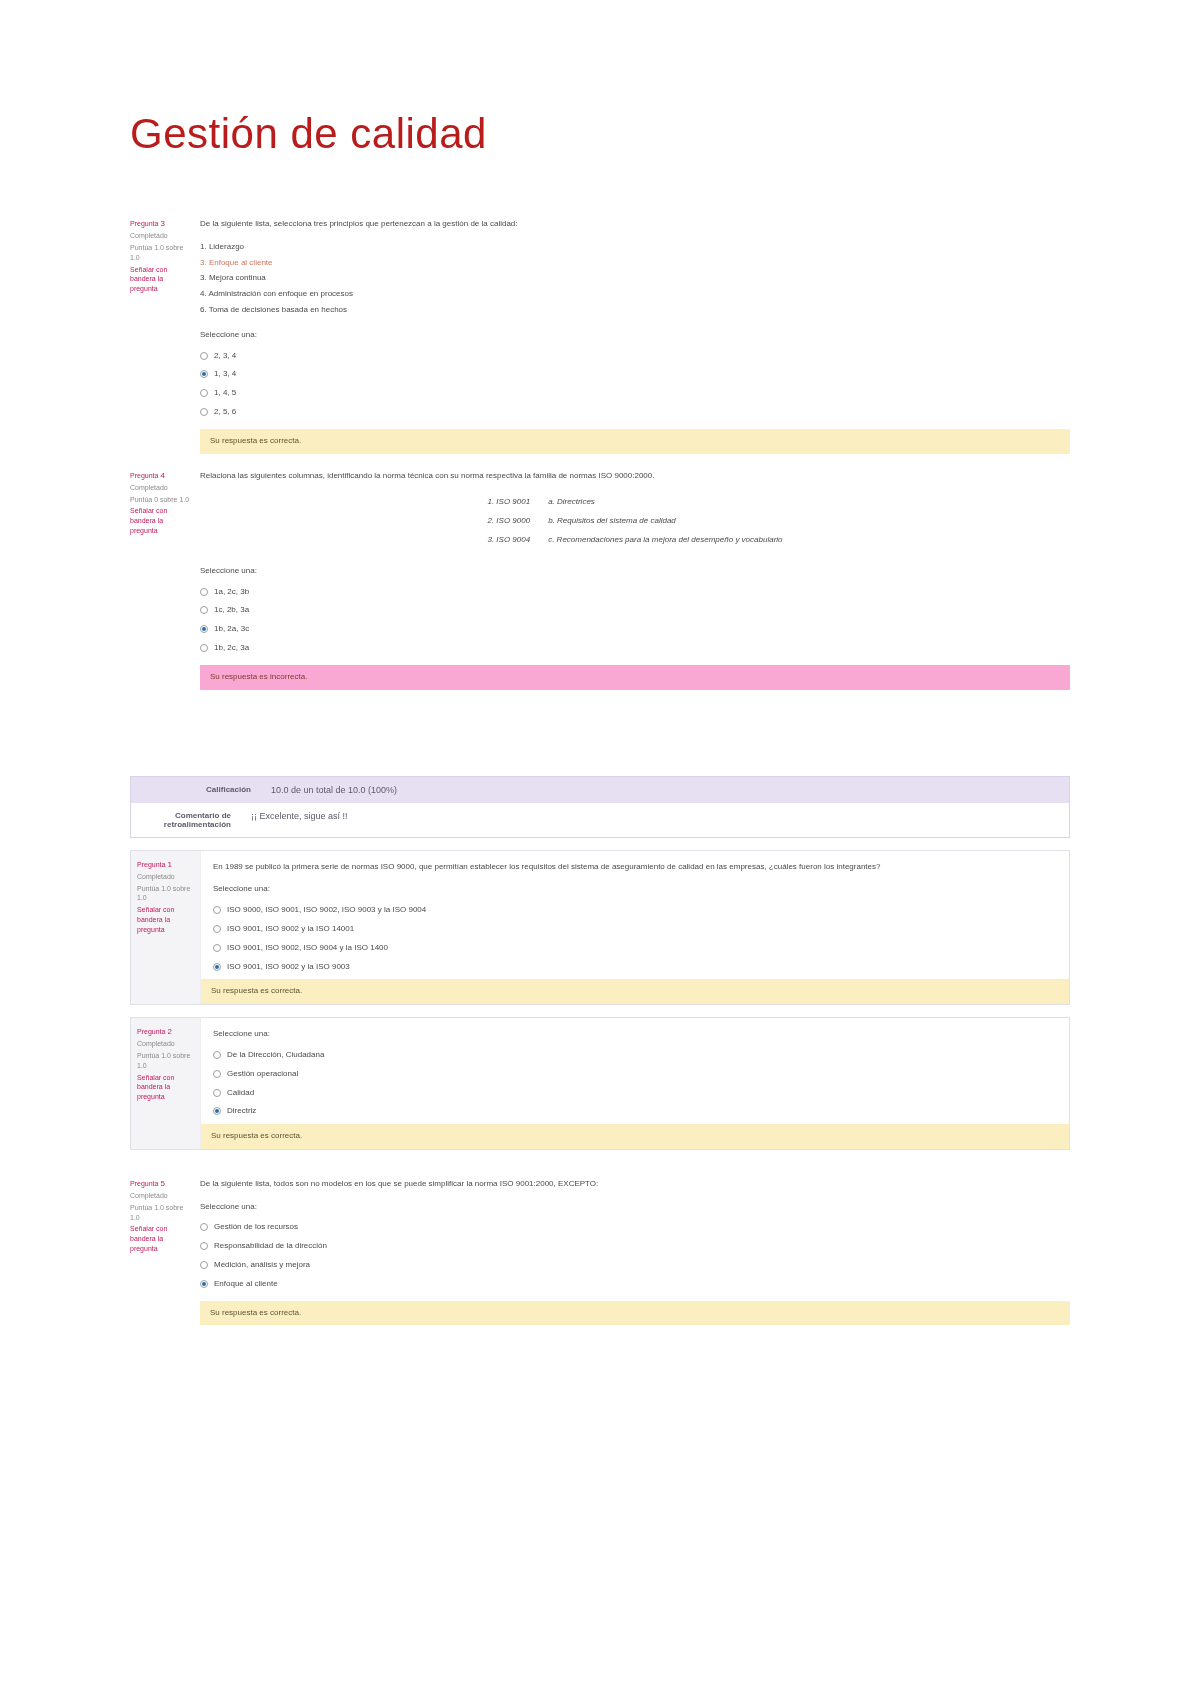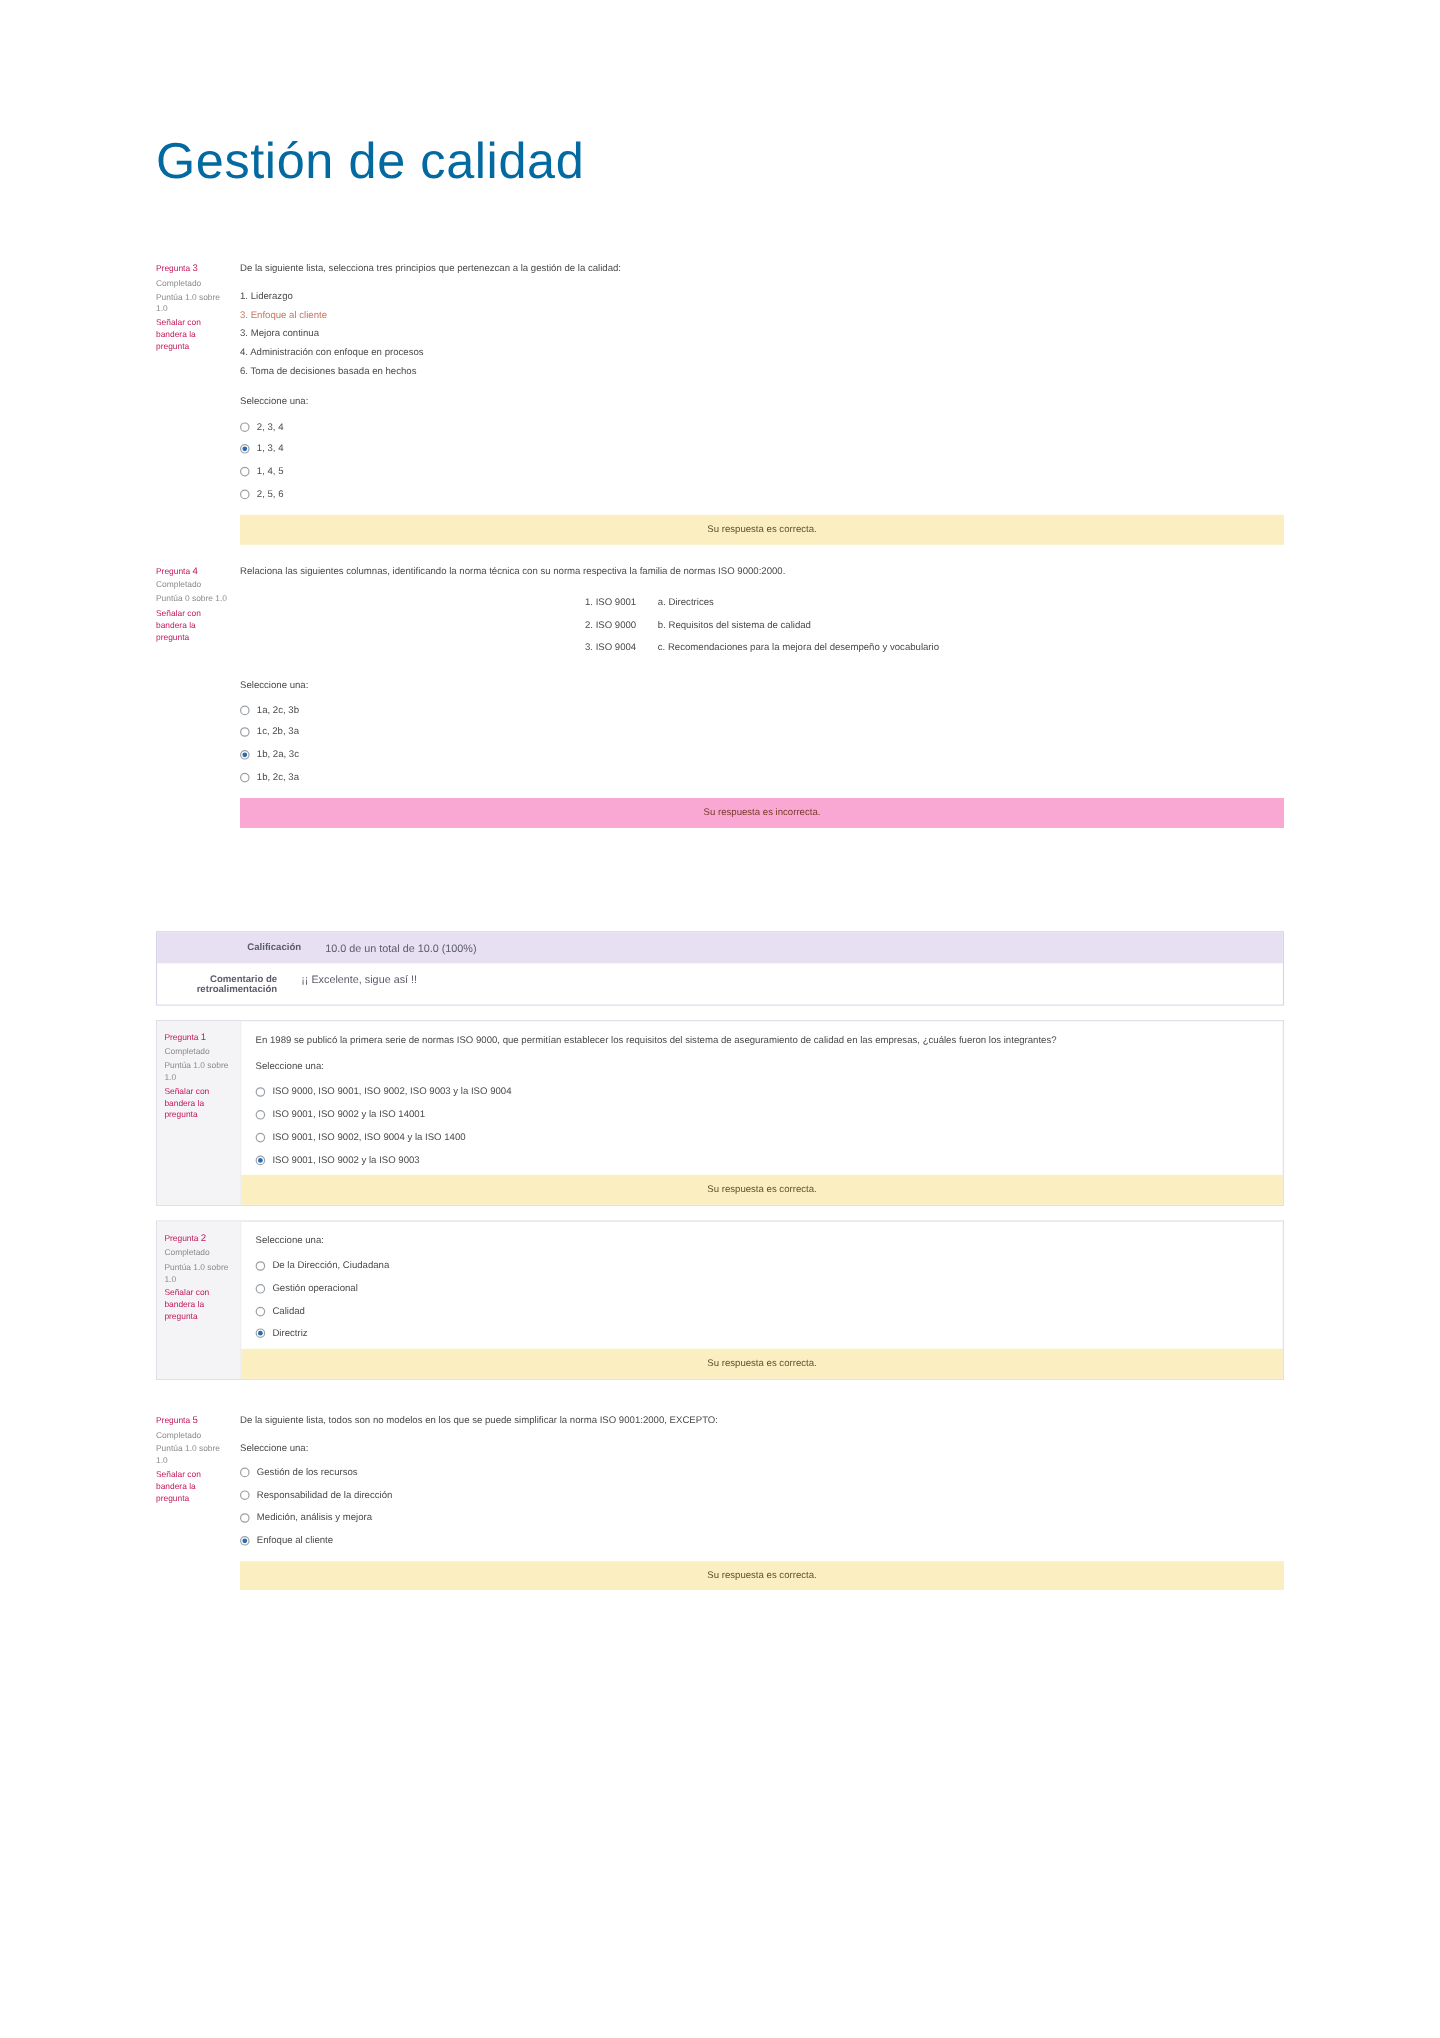--- a/index.html
+++ b/index.html
@@ -8,21 +8,21 @@
     background: #ffffff;
     width: 1200px;
     color: #4a4a4a;
   }
   .page {
     padding: 110px 130px 240px 130px;
   }
   h1.page-title {
     font-size: 42px;
     font-weight: 400;
-    color: #0369a1;
+    color: #b91c1c;
     margin-bottom: 60px;
     letter-spacing: 0.5px;
   }
   .question-block {
     display: flex;
     margin-bottom: 16px;
   }
   .q-sidebar {
     width: 70px;
     flex-shrink: 0;
@@ -77,29 +77,29 @@
     background:#2b6cb0;
     border-radius:50%;
   }
   .feedback-bar {
     background: #fbeec1;
     padding: 6px 10px;
     font-size: 8px;
     color: #5b5530;
     margin-top: 10px;
     width: 100%;
-    text-align: center;
   }
   .feedback-bar.red {
     background: #f9a8d4;
     color: #7a3a2a;
   }
   .match-table {
     margin: 0 auto 14px auto;
     font-size: 8px;
+    font-style: italic;
   }
   .match-table td { padding: 2px 8px; vertical-align: top; }
   .divider-space { height: 70px; }
   .grade-header {
     border: 1px solid #d7d2e8;
   }
   .grade-row {
     display:flex;
     font-size: 9px;
   }

